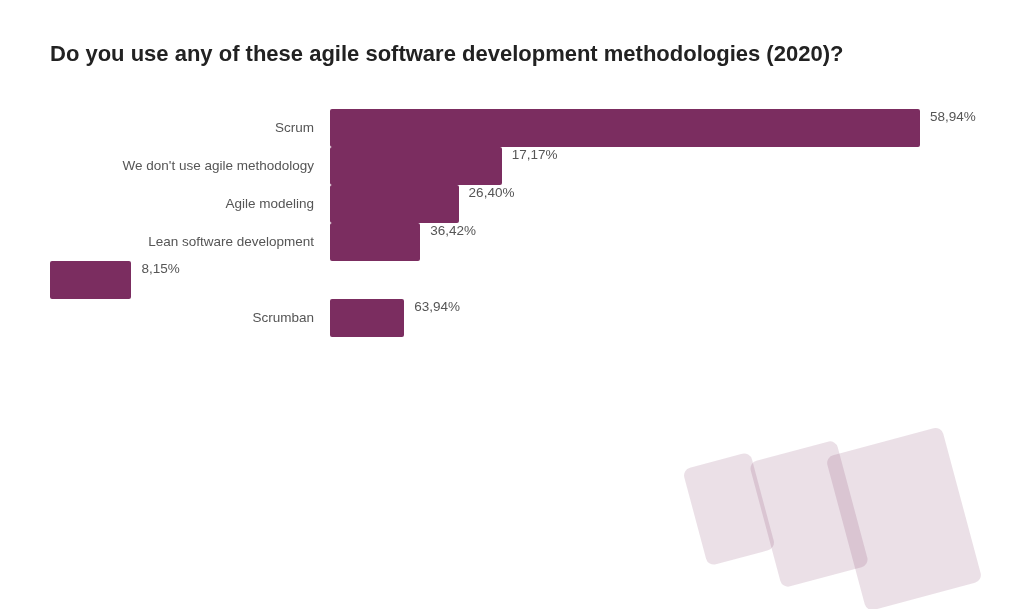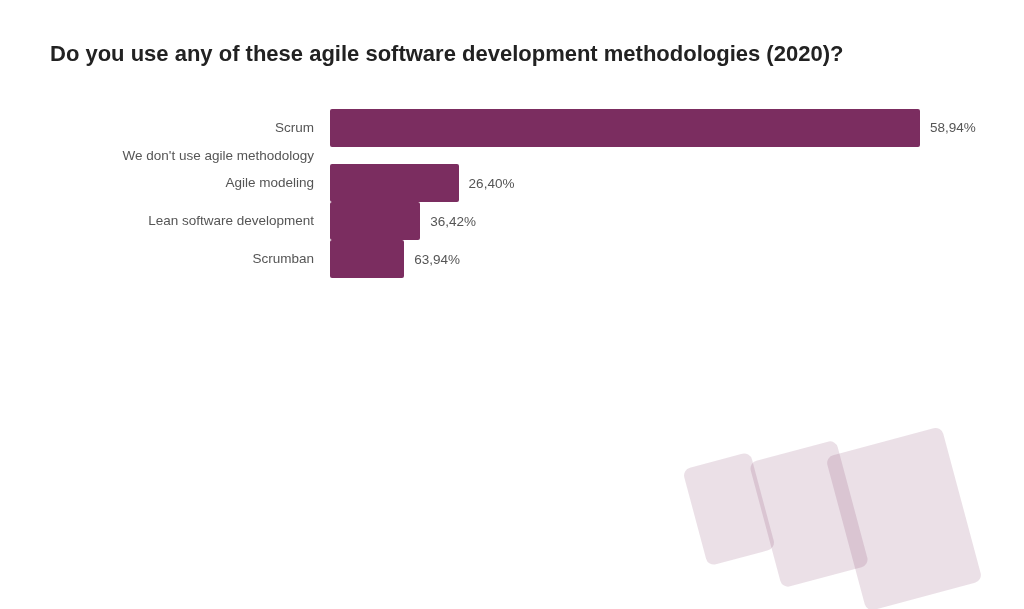--- a/index.html
+++ b/index.html
@@ -44,21 +44,21 @@
       padding-right: 16px;
       font-size: 13.5px;
       color: #555555;
       flex-shrink: 0;
       line-height: 1.3;
     }
 
     .bar-track {
       flex: 1;
       display: flex;
-      align-items: center;
+      align-items: flex-start;
     }
 
     .bar-fill {
       height: 38px;
       background-color: #7B2D60;
       border-radius: 2px;
       flex-shrink: 0;
     }
 
     .bar-value {
@@ -113,36 +113,44 @@
 
   <div class="bar-row">
         <div class="bar-label">Scrum</div>
         <div class="bar-track">
           <div class="bar-fill" style="width: 590px; background-color: rgb(123, 45, 96);"></div>
           <div class="bar-value">58,94%</div>
         </div>
       </div>
       <div class="bar-row">
         <div class="bar-label">We don't use agile methodology</div>
+        <div class="bar-track">
+          <div class="bar-fill" style="width: 171.69px; background-color: rgb(123, 45, 96);"></div>
+          <div class="bar-value">17,17%</div>
+        </div>
       </div>
       <div class="bar-row">
         <div class="bar-label">Agile modeling</div>
         <div class="bar-track">
           <div class="bar-fill" style="width: 128.62px; background-color: rgb(123, 45, 96);"></div>
           <div class="bar-value">26,40%</div>
         </div>
       </div>
       <div class="bar-row">
         <div class="bar-label">Lean software development</div>
         <div class="bar-track">
           <div class="bar-fill" style="width: 90.27px; background-color: rgb(123, 45, 96);"></div>
           <div class="bar-value">36,42%</div>
         </div>
       </div>
       <div class="bar-row">
+        <div class="bar-track">
+          <div class="bar-fill" style="width: 81.42px; background-color: rgb(123, 45, 96);"></div>
+          <div class="bar-value">8,15%</div>
+        </div>
       </div>
       <div class="bar-row">
         <div class="bar-label">Scrumban</div>
         <div class="bar-track">
           <div class="bar-fill" style="width: 74.34px; background-color: rgb(123, 45, 96);"></div>
           <div class="bar-value">63,94%</div>
         </div>
       </div>
     </div>
 </div>

